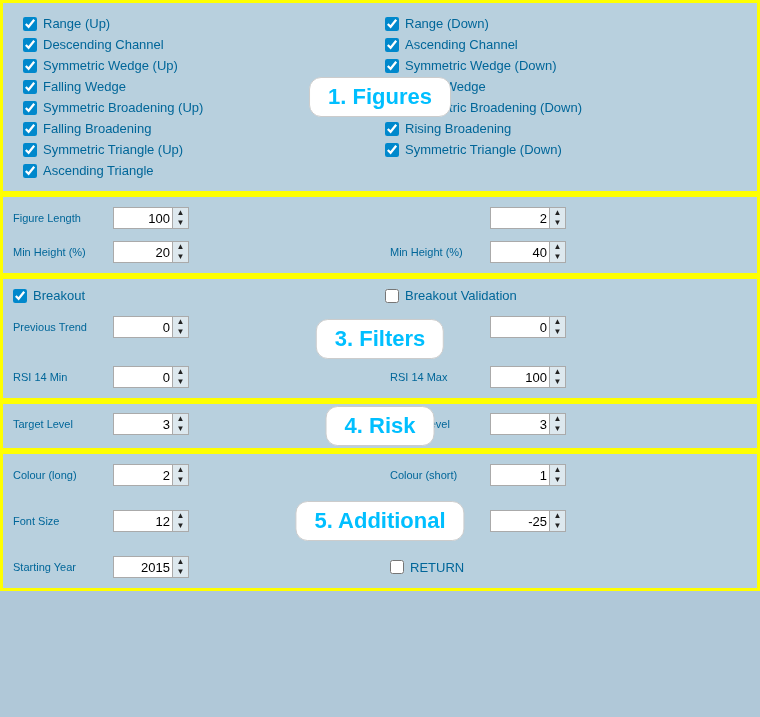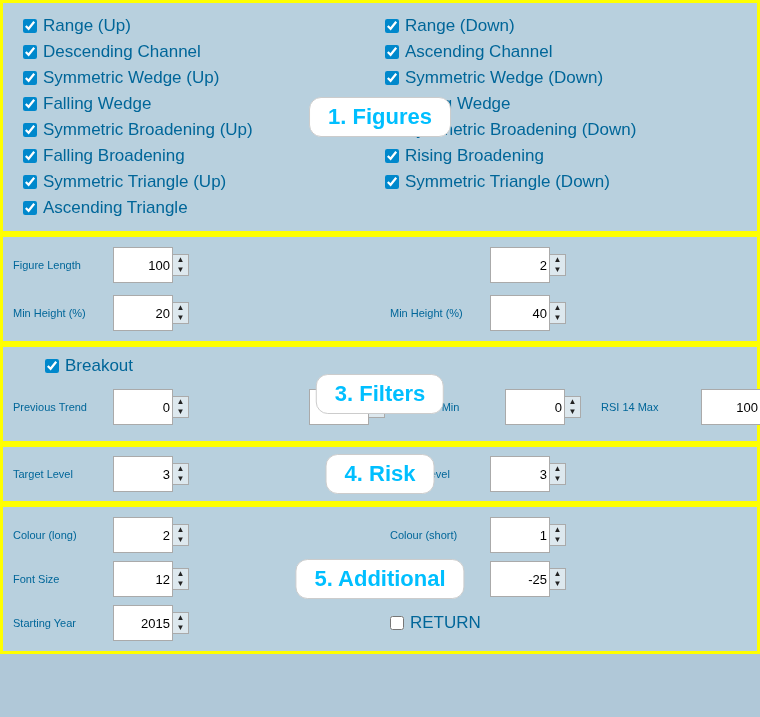--- a/index.html
+++ b/index.html
@@ -56,21 +56,21 @@
       gap: 6px;
       padding: 3px 0;
     }
     .checkbox-item input[type="checkbox"] {
       accent-color: #0088cc;
       width: 14px;
       height: 14px;
     }
     .checkbox-item label {
       color: #006699;
-      font-size: 17px;
+      font-size: 13px;
     }
 
     
     .section-dimension {
       padding: 6px 10px;
     }
     .section-dimension .section-label {
       top: 50%;
       transform: translate(-50%, -50%);
     }
@@ -107,21 +107,21 @@
       transform: translate(-50%, -50%);
     }
 
     
     .spinner-wrap {
       display: flex;
       align-items: center;
     }
     .spinner-input {
       width: 60px;
-      height: 36px;
+      height: 22px;
       text-align: right;
       border: 1px solid #aaa;
       background: white;
       padding-right: 2px;
       font-size: 13px;
     }
     .spinner-btns {
       display: flex;
       flex-direction: column;
       width: 16px;
@@ -268,28 +268,32 @@
           <div class="spinner-down">▼</div>
         </div>
       </div>
     </div>
   </div>
 </div>
 
 <div class="section section-filters" style="position:relative; min-height:100px;">
   <div class="section-label">3. Filters</div>
 
-  <div style="display:grid; grid-template-columns:1fr 1fr; gap:8px 10px; margin-bottom:6px;margin-left:32px;">
+  <div style="display:grid; grid-template-columns:1fr 1fr; gap:8px 10px; margin-bottom:6px;">
     <div class="checkbox-item">
       <input type="checkbox" id="breakout" checked="" style="">
       <label for="breakout">Breakout</label>
     </div>
-  </div>
-
-  <div style="display:grid; grid-template-columns:1fr 1fr 1fr 1fr; gap:4px 20px;">
+    <div class="checkbox-item">
+      <input type="checkbox" id="breakout_val" style="">
+      <label for="breakout_val">Breakout Validation</label>
+    </div>
+  </div>
+
+  <div style="display:grid; grid-template-columns:1fr 1fr; gap:20px 20px;">
     <div class="row-flex">
       <span class="dim-label">Previous Trend</span>
       <div class="spinner-wrap">
         <input type="text" class="spinner-input" value="0" style="">
         <div class="spinner-btns">
           <div class="spinner-up">▲</div>
           <div class="spinner-down">▼</div>
         </div>
       </div>
     </div>
@@ -347,21 +351,21 @@
           <div class="spinner-up">▲</div>
           <div class="spinner-down">▼</div>
         </div>
       </div>
     </div>
   </div>
 </div>
 
 <div class="section section-additional" style="position:relative; min-height:110px;">
   <div class="section-label">5. Additional</div>
-  <div style="display:grid; grid-template-columns:1fr 1fr; gap:0 20px;">
+  <div style="display:grid; grid-template-columns:1fr 1fr; gap:16px 20px;">
     <div class="row-flex">
       <span class="dim-label">Colour (long)</span>
       <div class="spinner-wrap">
         <input type="text" class="spinner-input" value="2" style="">
         <div class="spinner-btns">
           <div class="spinner-up">▲</div>
           <div class="spinner-down">▼</div>
         </div>
       </div>
     </div>

